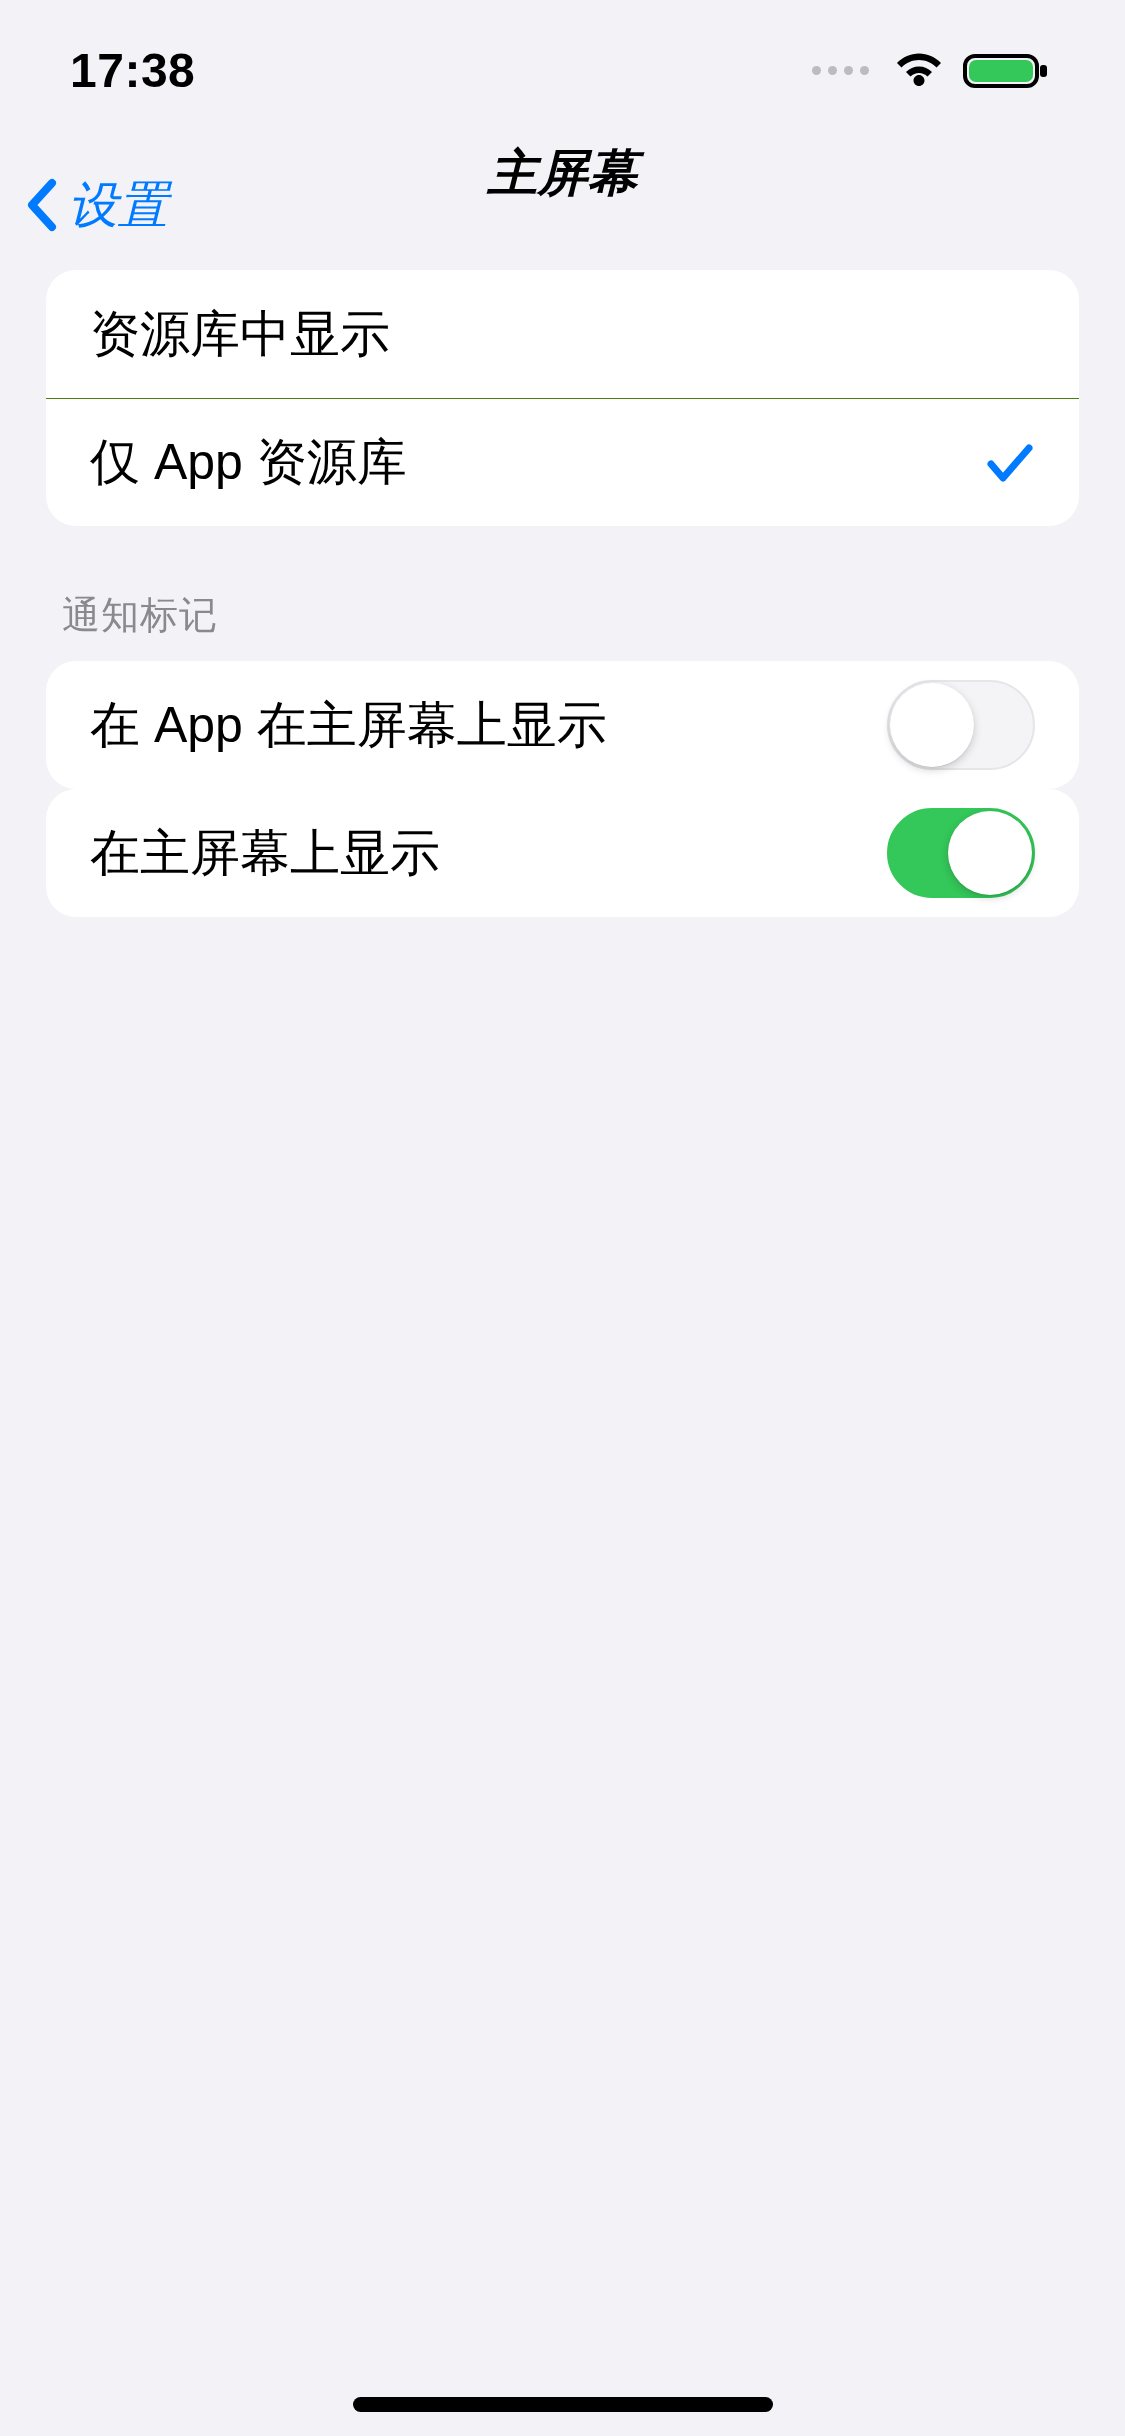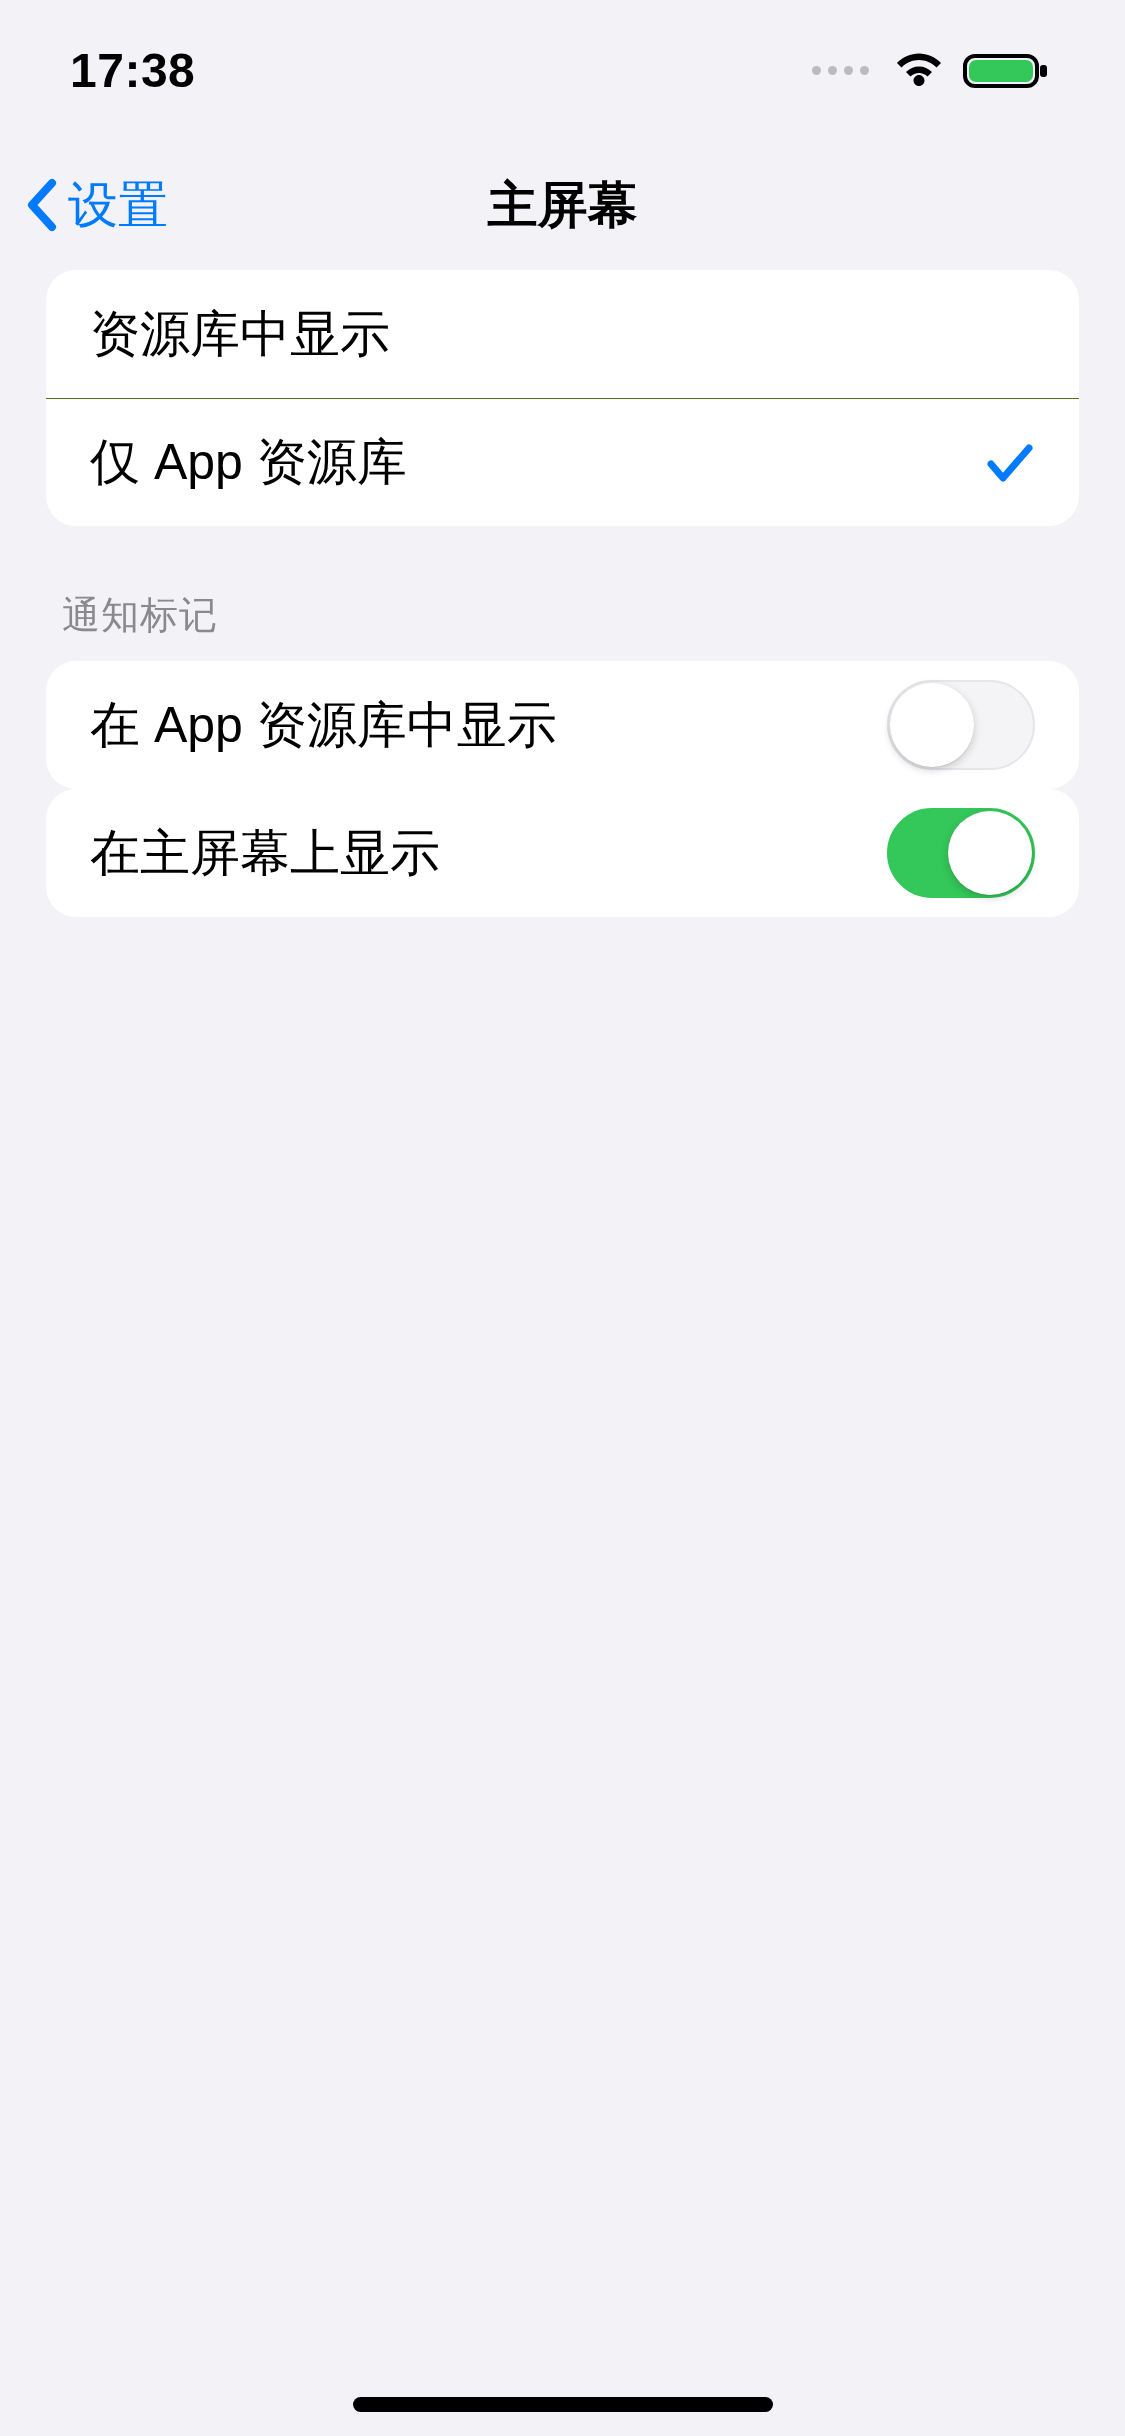--- a/index.html
+++ b/index.html
@@ -30,21 +30,21 @@
       gap: 18px;
     }
     .dots { display:flex; gap:7px; margin-right:6px; }
     .dots span { width:9px; height:9px; border-radius:50%; background:#bcbcc0; }
 
     
     .nav-bar {
       position: relative;
       height: 130px;
       display: flex;
-      align-items: center;
+      font-style: italic;
     }
     .back {
       display: flex;
       align-items: center;
       gap: 8px;
       padding-left: 24px;
       color: #007aff;
     }
     .back svg { display:block; }
     .back-label { font-size: 50px; }
@@ -158,21 +158,21 @@
         <svg width="50" height="46" viewBox="0 0 50 46">
           <polyline points="6,24 18,38 44,8" fill="none" stroke="#007aff" stroke-width="7" stroke-linecap="round" stroke-linejoin="round"></polyline>
         </svg>
       </span>
     </div>
   </div>
 
   <div class="group-header">通知标记</div>
   <div class="card">
     <div class="row">
-      <span class="row-label">在 App 资源库中显示</span>
+      <span class="row-label">在 App 在主屏幕上显示</span>
       <div class="switch off">
         <div class="knob"></div>
       </div>
     </div>
   </div>
 
   <div class="card">
     <div class="row">
       <span class="row-label">在主屏幕上显示</span>
       <div class="switch on">

